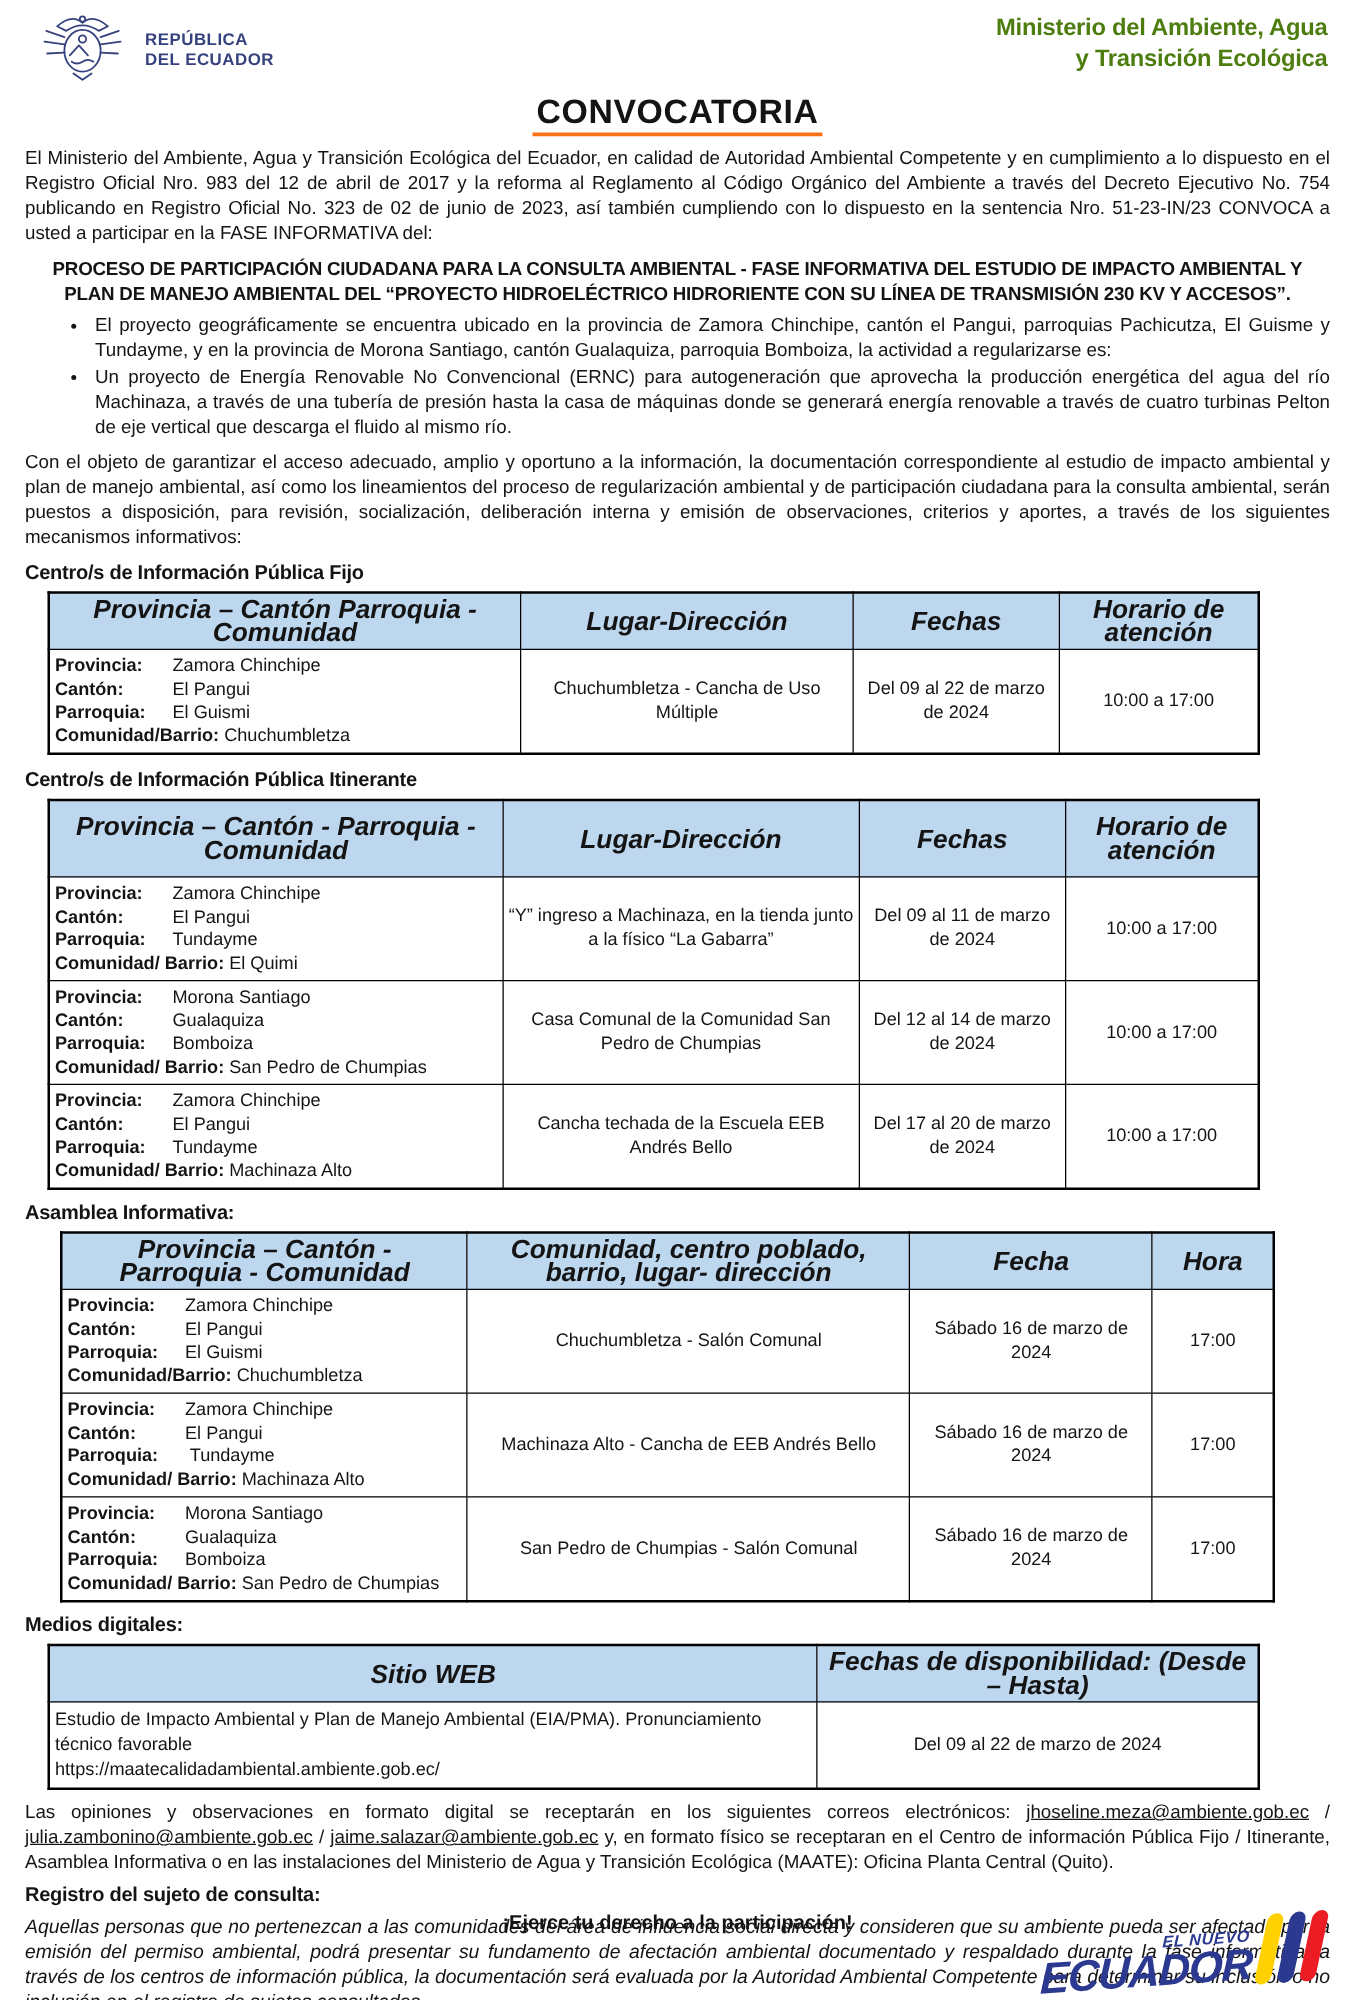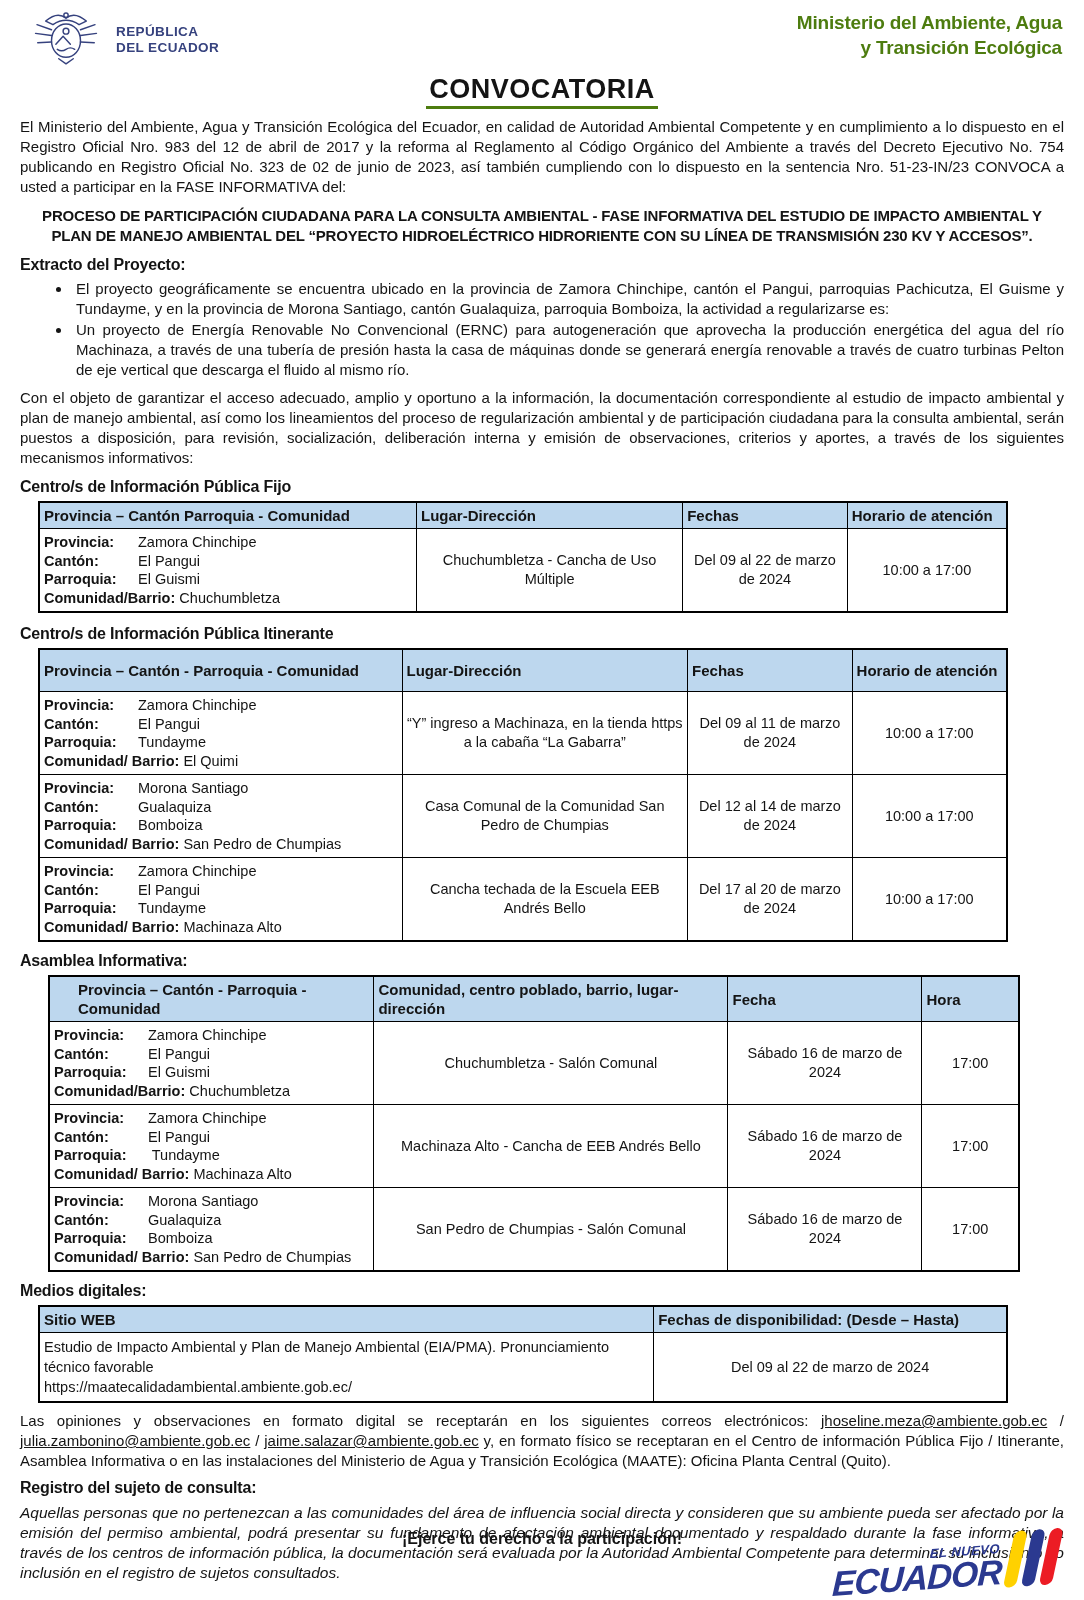--- a/index.html
+++ b/index.html
@@ -10,32 +10,32 @@
     color:#141414;
   }
   
   .gov-header{display:flex;justify-content:space-between;align-items:flex-start;padding:8px 22px 0 24px;height:64px;}
   .crest-wrap{display:flex;align-items:flex-start;gap:8px;}
   .crest-wrap svg{display:block;}
   .republic{font-weight:bold;color:#36427E;font-size:13.5px;line-height:16px;margin-top:16px;letter-spacing:.4px;}
   .ministry{text-align:right;font-weight:bold;color:#4d7c0f;font-size:19px;line-height:25px;margin-top:2px;letter-spacing:-.2px;}
   
   .doc-title{text-align:center;margin:2px 0 0;font-size:27px;font-weight:bold;letter-spacing:.5px;}
-  .doc-title span{display:inline-block;border-bottom:3px solid #4d7c0f;padding:0 3px 1px;}
+  .doc-title span{display:inline-block;border-bottom:3px solid #f97316;padding:0 3px 1px;}
   
   .main{padding:0 20px;}
   p.body{font-size:15px;line-height:20px;text-align:justify;margin:8px 0 0;}
   .process-title{font-weight:bold;text-align:center;font-size:15px;line-height:20px;margin:9px 14px 0;letter-spacing:-.2px;}
   .section-heading{font-size:16px;font-weight:bold;margin:10px 0 0;letter-spacing:-.2px;}
   ul.bullets{margin:5px 0 0;padding-left:52px;}
   ul.bullets li{font-size:15px;line-height:20px;text-align:justify;padding-left:4px;margin:0 0 1px;}
   
   table.tbl{border-collapse:collapse;width:970px;margin:5px 0 0 18px;border:2px solid #000;font-size:14.5px;}
   table.tbl.asamblea{width:972px;margin-left:28px;}
-  table.tbl th{background:#BDD7EE;border:1px solid #000;font-weight:bold;font-size:15px;padding:3px 4px;text-align:left;line-height:19px;}
+  table.tbl th{background:#BDD7EE;border:1px solid #000;font-weight:bold;font-size:21px;padding:3px 4px;text-align:center;line-height:19px;font-style:italic;}
   table.tbl.itinerante th{padding:11px 4px;}
   table.tbl.asamblea th.wrap{padding:3px 28px;}
   table.tbl td{border:1px solid #000;padding:4px 4px;vertical-align:middle;}
   td.loc{padding:4px 6px 4px 8px;}
   td.center{text-align:center;line-height:19px;}
   .loc-line{line-height:18.5px;white-space:normal;}
   .loc-line .ll{font-weight:bold;display:inline-block;min-width:94px;}
   .loc-line .lv{}
   td.site{line-height:20px;}
   .url{text-decoration:none;}
@@ -93,21 +93,20 @@
   <div class="doc-title">
     <span>CONVOCATORIA</span>
   </div>
 
   <div class="main">
 
     <p class="body">El Ministerio del Ambiente, Agua y Transición Ecológica del Ecuador, en calidad de Autoridad Ambiental Competente y en cumplimiento a lo dispuesto en el Registro Oficial Nro. 983 del 12 de abril de 2017 y la reforma al Reglamento al Código Orgánico del Ambiente a través del Decreto Ejecutivo No. 754 publicando en Registro Oficial No. 323 de 02 de junio de 2023, así también cumpliendo con lo dispuesto en la sentencia Nro. 51-23-IN/23 CONVOCA a usted a participar en la FASE INFORMATIVA del:</p>
 
     <p class="process-title">PROCESO DE PARTICIPACIÓN CIUDADANA PARA LA CONSULTA AMBIENTAL - FASE INFORMATIVA DEL ESTUDIO DE IMPACTO AMBIENTAL Y PLAN DE MANEJO AMBIENTAL DEL “PROYECTO HIDROELÉCTRICO HIDRORIENTE CON SU LÍNEA DE TRANSMISIÓN 230 KV Y ACCESOS”.</p>
 
-    <div class="section-heading">Extracto del Proyecto:</div>
 
     <ul class="bullets">
       <li>El proyecto geográficamente se encuentra ubicado en la provincia de Zamora Chinchipe, cantón el Pangui, parroquias Pachicutza, El Guisme y Tundayme, y en la provincia de Morona Santiago, cantón Gualaquiza, parroquia Bomboiza, la actividad a regularizarse es:</li>
       <li>Un proyecto de Energía Renovable No Convencional (ERNC) para autogeneración que aprovecha la producción energética del agua del río Machinaza, a través de una tubería de presión hasta la casa de máquinas donde se generará energía renovable a través de cuatro turbinas Pelton de eje vertical que descarga el fluido al mismo río.</li>
     </ul>
 
     <p class="body">Con el objeto de garantizar el acceso adecuado, amplio y oportuno a la información, la documentación correspondiente al estudio de impacto ambiental y plan de manejo ambiental, así como los lineamientos del proceso de regularización ambiental y de participación ciudadana para la consulta ambiental, serán puestos a disposición, para revisión, socialización, deliberación interna y emisión de observaciones, criterios y aportes, a través de los siguientes mecanismos informativos:</p>
 
     <div class="section-heading">Centro/s de Información Pública Fijo</div>
 
@@ -159,21 +158,21 @@
         </tr>
       </thead>
       <tbody>
         <tr>
           <td class="loc">
             <div class="loc-line"><span class="ll">Provincia:</span><span class="lv">Zamora Chinchipe</span></div>
             <div class="loc-line"><span class="ll">Cantón:</span><span class="lv">El Pangui</span></div>
             <div class="loc-line"><span class="ll">Parroquia:</span><span class="lv">Tundayme</span></div>
             <div class="loc-line"><span class="ll">Comunidad/ Barrio:</span> <span class="lv">El Quimi</span></div>
           </td>
-          <td class="center">“Y” ingreso a Machinaza, en la tienda https a la cabaña “La Gabarra”</td>
+          <td class="center">“Y” ingreso a Machinaza, en la tienda junto a la físico “La Gabarra”</td>
           <td class="center">Del 09 al 11 de marzo de 2024</td>
           <td class="center">10:00 a 17:00</td>
         </tr>
         <tr>
           <td class="loc">
             <div class="loc-line"><span class="ll">Provincia:</span><span class="lv">Morona Santiago</span></div>
             <div class="loc-line"><span class="ll">Cantón:</span><span class="lv">Gualaquiza</span></div>
             <div class="loc-line"><span class="ll">Parroquia:</span><span class="lv">Bomboiza</span></div>
             <div class="loc-line"><span class="ll">Comunidad/ Barrio:</span> <span class="lv">San Pedro de Chumpias</span></div>
           </td>

